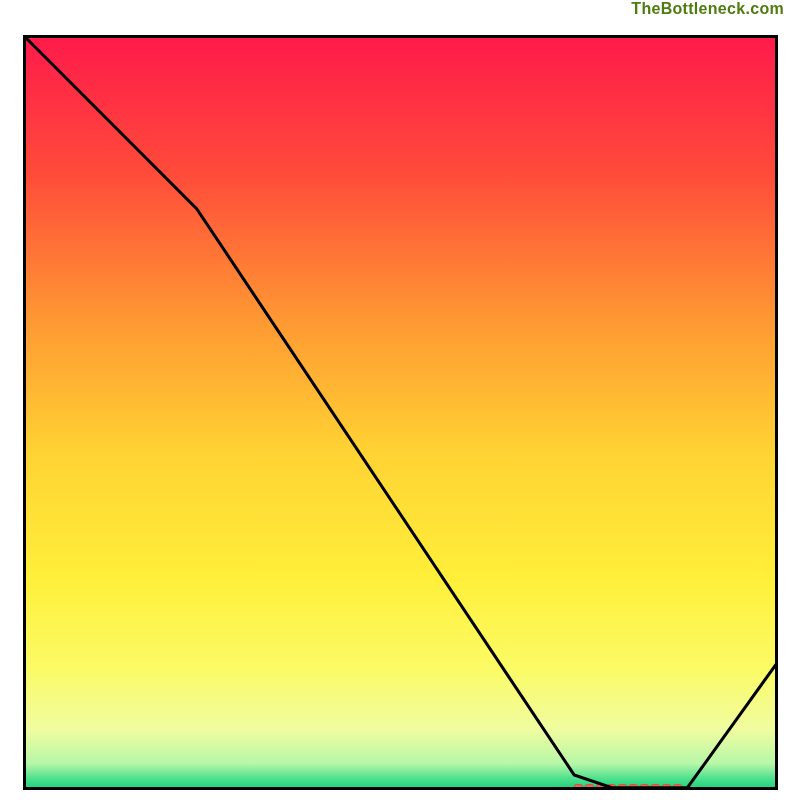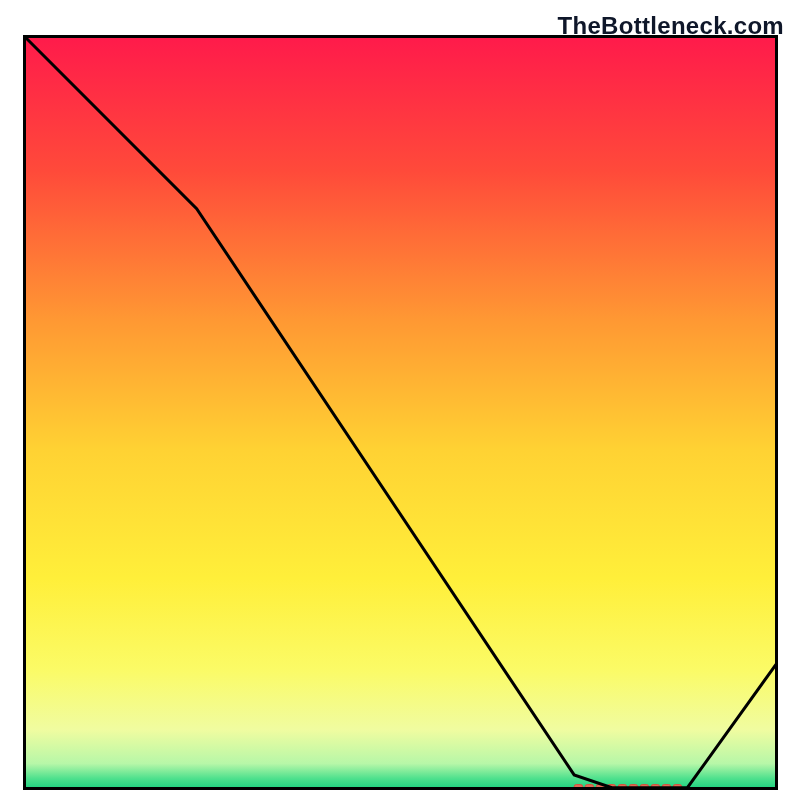--- a/index.html
+++ b/index.html
@@ -10,25 +10,25 @@
     background: #ffffff;
     font-family: Arial, Helvetica, sans-serif;
   }
   .container {
     position: relative;
     width: 800px;
     height: 800px;
   }
   .attribution {
     position: absolute;
-    top: 12px;
+    top: 0;
     right: 16px;
-    font-size: 24px;
+    font-size: 16px;
     font-weight: 700;
-    color: #0f172a;
+    color: #4d7c0f;
     letter-spacing: 0.3px;
   }
   .plot-wrap {
     position: absolute;
     top: 35px;
     left: 23px;
     width: 755px;
     height: 755px;
   }
   svg { display: block; }

